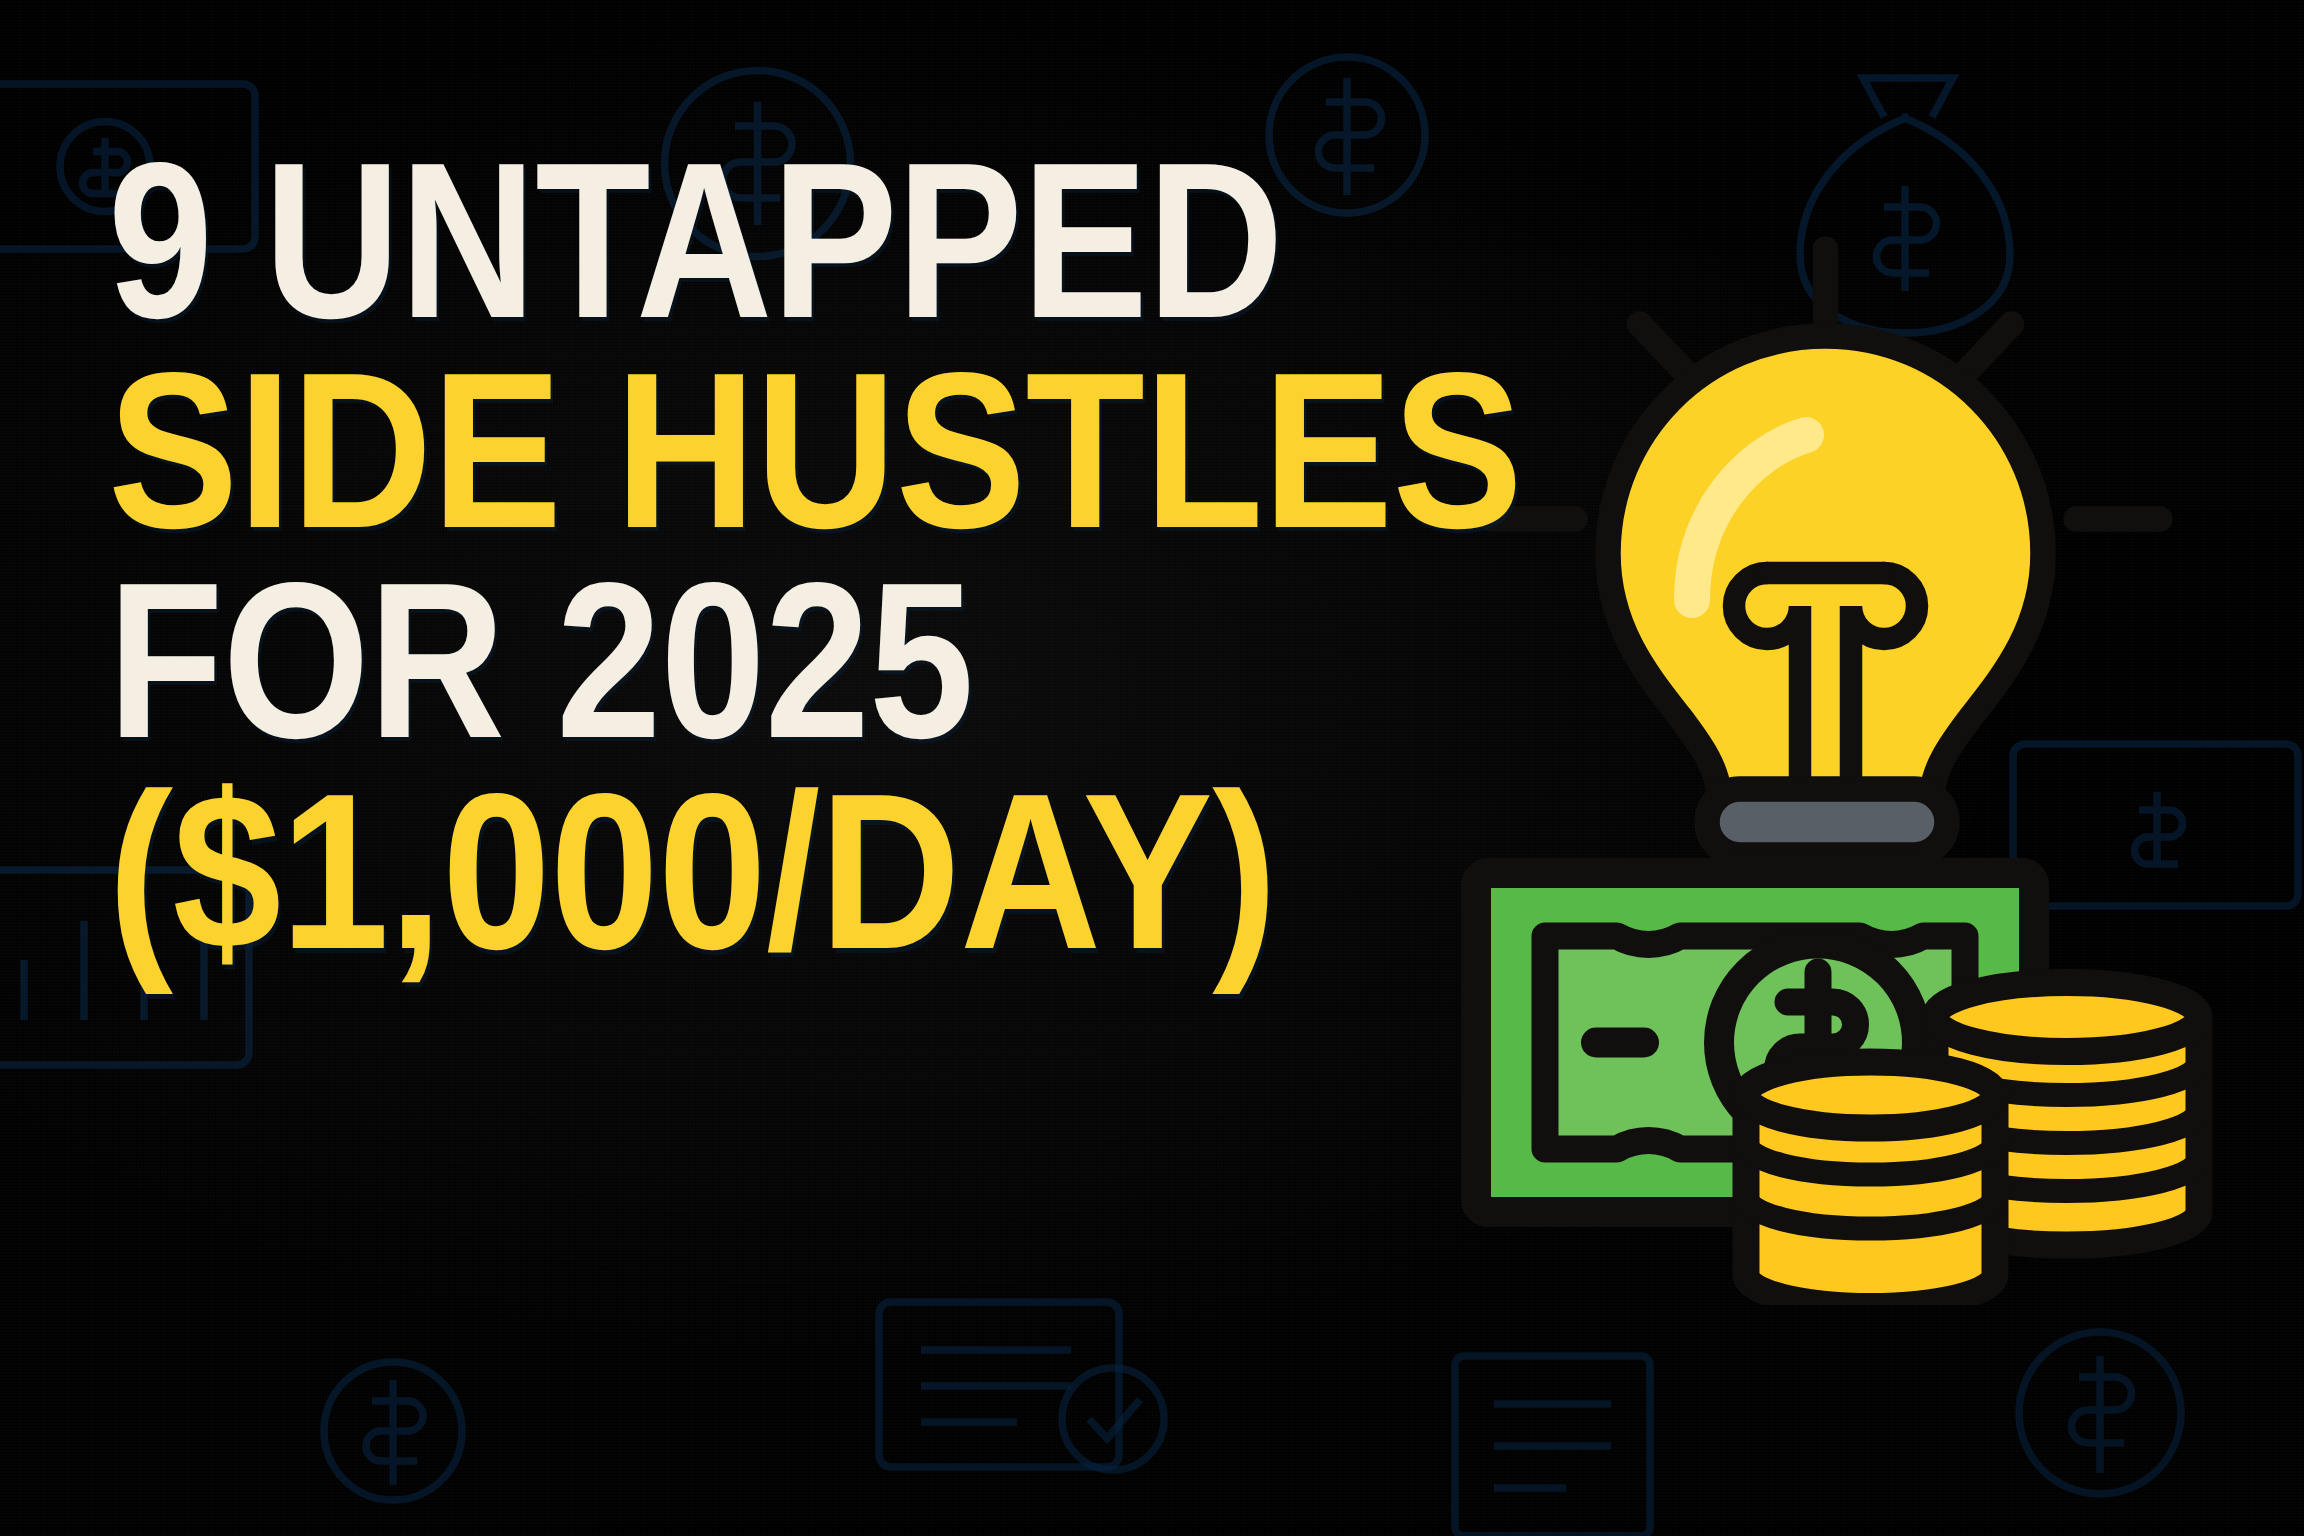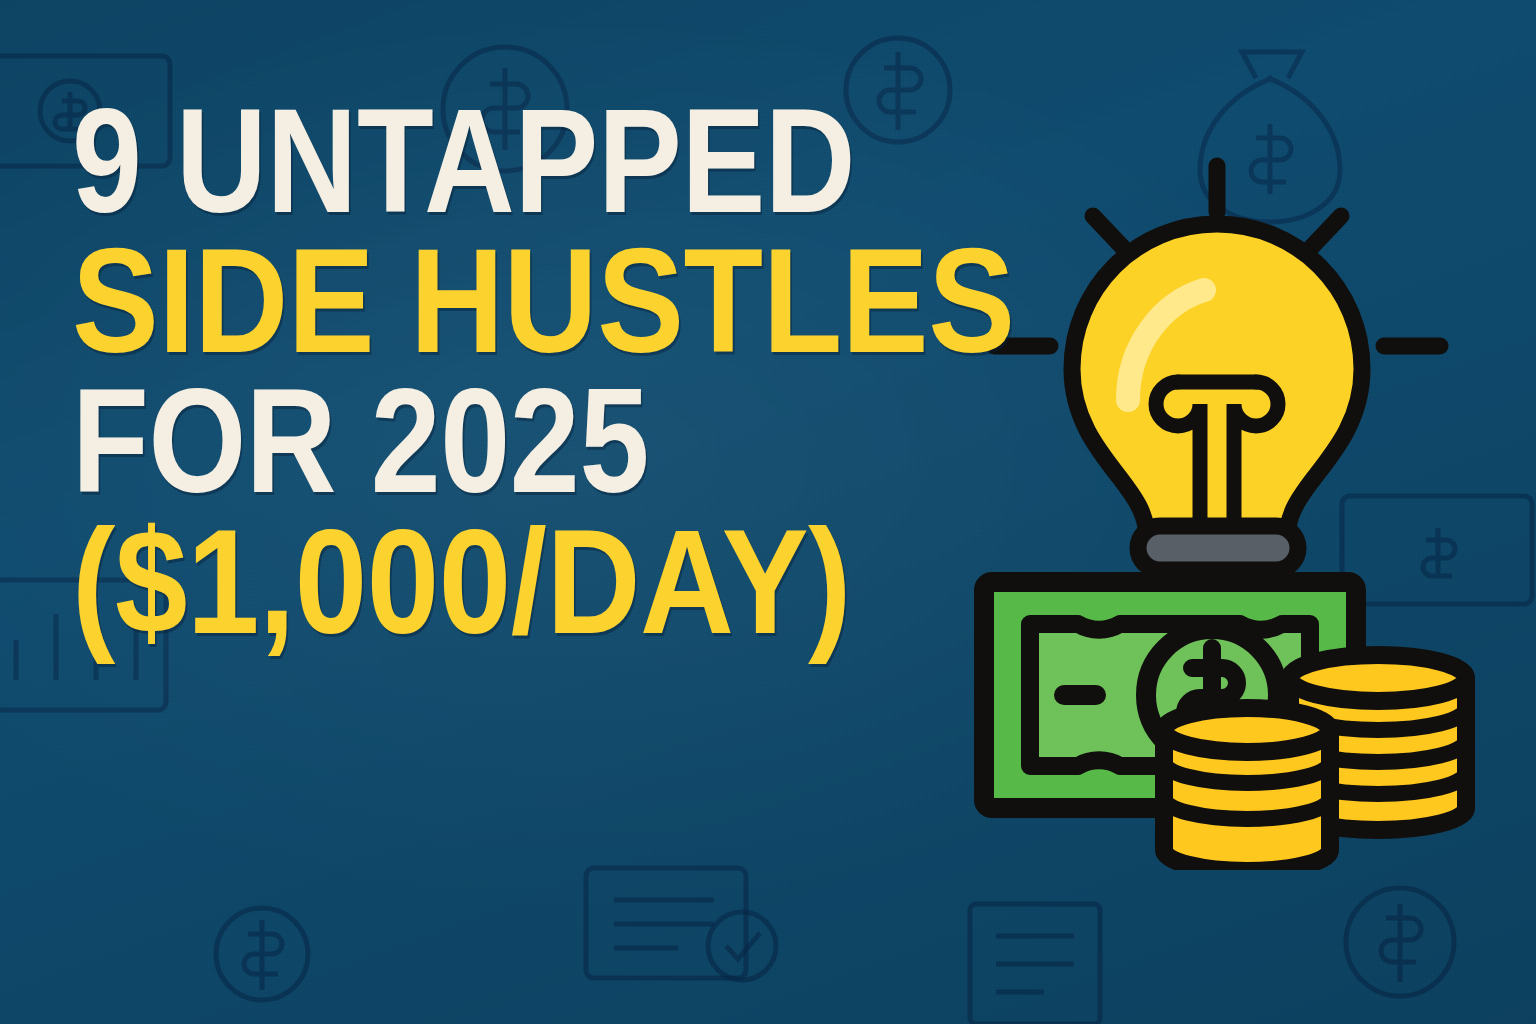--- a/index.html
+++ b/index.html
@@ -6,21 +6,21 @@
   html,body{margin:0;padding:0;background:#0d3358;}
   body{
     font-family:"Liberation Sans", sans-serif;
     -webkit-font-smoothing:antialiased;
   }
   .canvas{
     position:relative;
     width:1536px;
     height:1024px;
     overflow:hidden;
-    background:#0c4a6e;
+    background:#000000;
   }
 
   
   .bg-noise{
     position:absolute; inset:0;
     background-image:
       repeating-linear-gradient(0deg, rgba(255,255,255,.012) 0 1px, rgba(0,0,0,.012) 1px 2px),
       repeating-linear-gradient(90deg, rgba(255,255,255,.010) 0 1px, rgba(0,0,0,.010) 1px 2px);
     pointer-events:none;
   }

